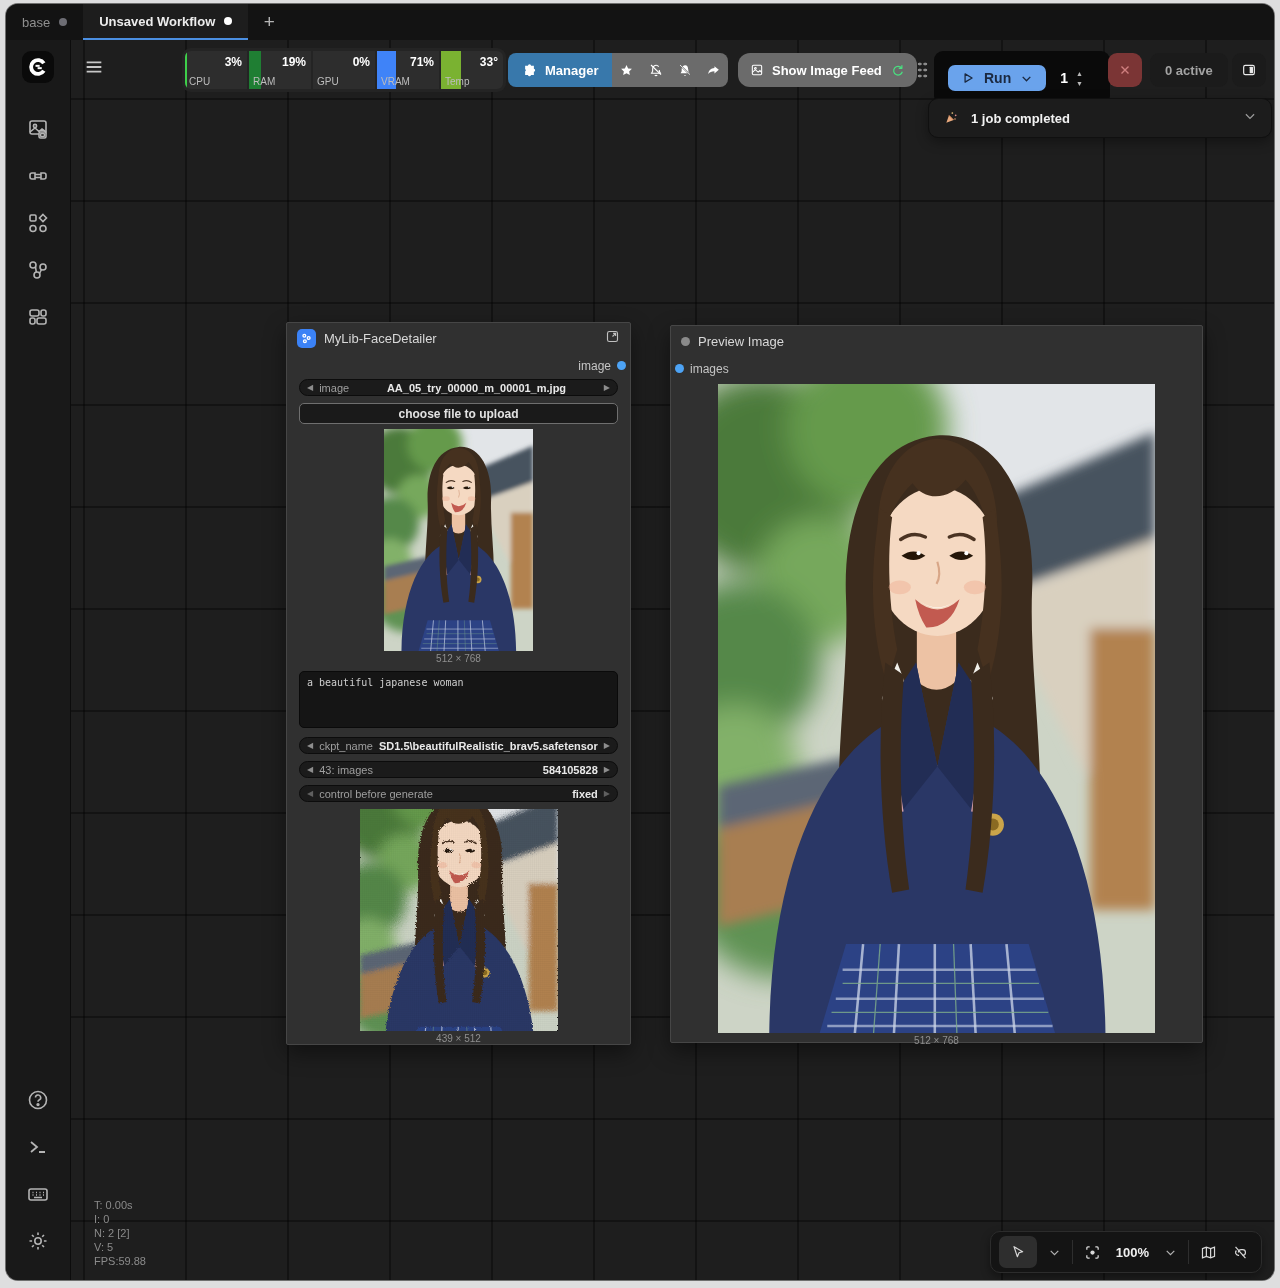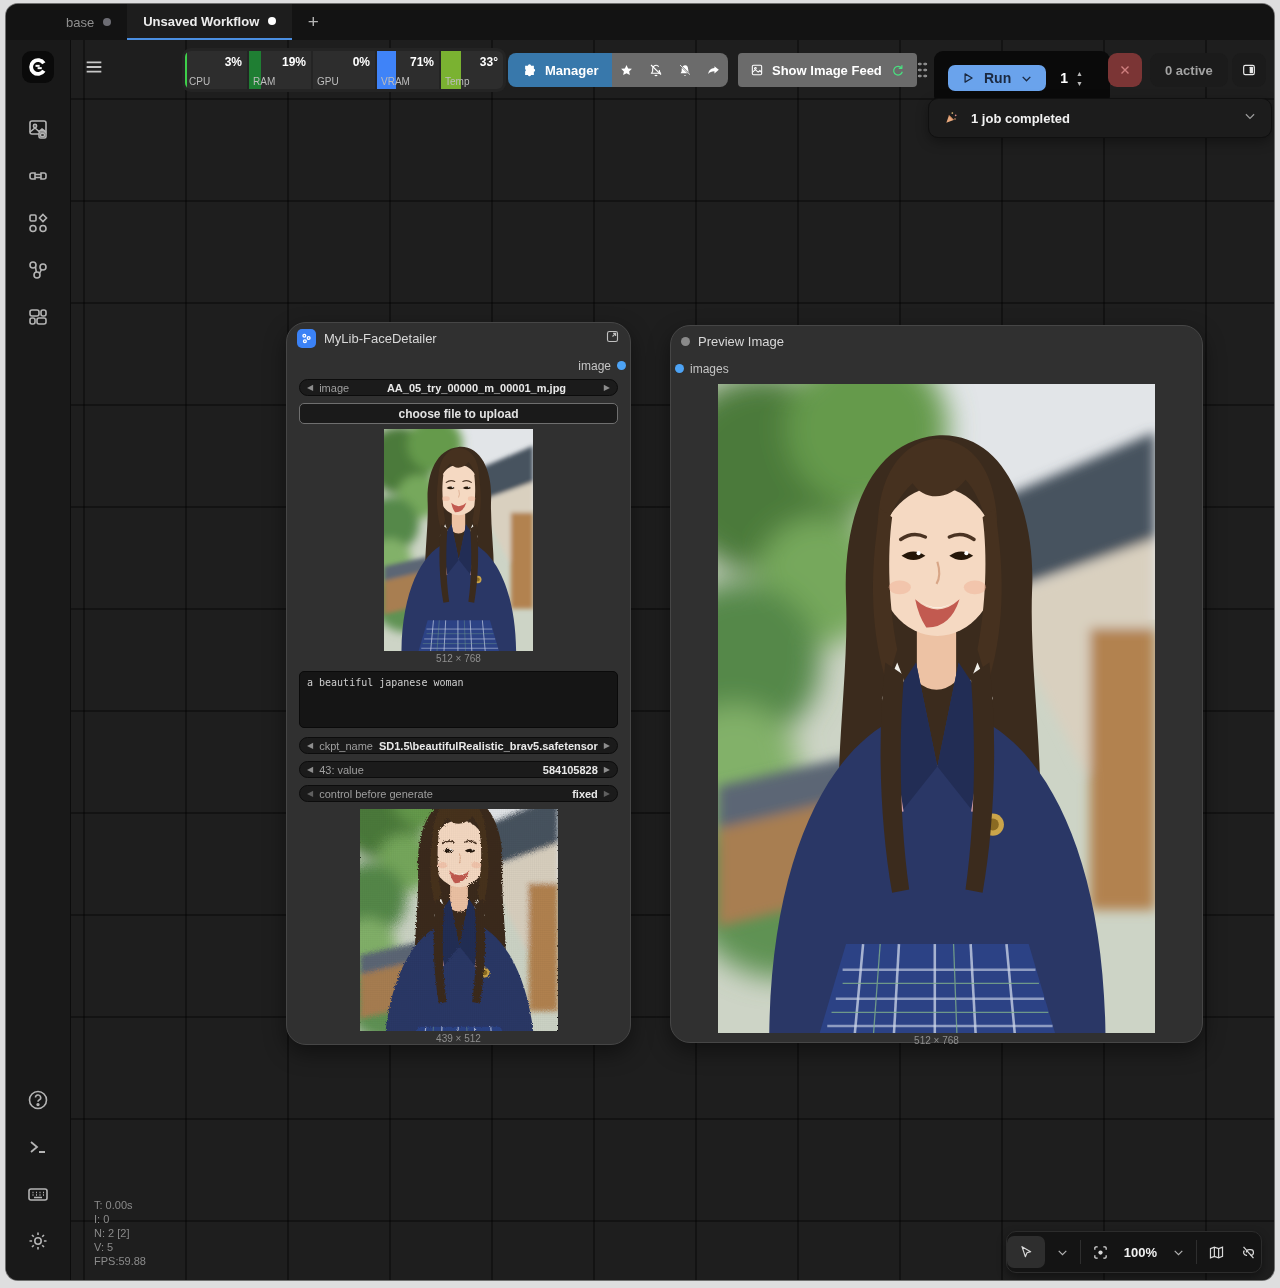--- a/index.html
+++ b/index.html
@@ -4,21 +4,21 @@
 <style>
   * { box-sizing: border-box; margin: 0; padding: 0; }
   html,body { width:1280px; height:1288px; }
   body { background:#dededf; font-family:"Liberation Sans",sans-serif; overflow:hidden; cursor:default; }
 
   .window { position:absolute; left:6px; top:4px; right:6px; bottom:8px;
     background:#1e1e1e; border-radius:12px; overflow:hidden;
     display:flex; flex-direction:column; box-shadow:0 0 0 1px rgba(0,0,0,.5); }
 
   
-  .tabbar { height:36px; background:#131313; display:flex; align-items:stretch; flex:0 0 36px;padding-left:44px; }
+  .tabbar { height:36px; background:#131313; display:flex; align-items:stretch; flex:0 0 36px; }
   .tab { display:flex; align-items:center; gap:9px; padding:0 16px; font-size:13px; color:#8f8f8f; position:relative; }
   .tab .tdot { width:8px; height:8px; border-radius:50%; background:#6d6d74; }
   .tab.active { background:#1d1d1d; color:#ececec; border-bottom:2px solid #4b8fe2; font-weight:bold; }
   .tab.active .tdot { background:#ffffff; }
   .newtab { width:42px; display:flex; align-items:center; justify-content:center; color:#b5b5b5; font-size:19px; }
 
   .main { flex:1; display:flex; min-height:0; }
 
   
   .sidebar { width:65px; background:#191919; border-right:1px solid #0c0c0c;
@@ -43,21 +43,21 @@
   .mon:first-child { border-radius:6px 0 0 6px; } .mon:last-child { border-radius:0 6px 6px 0; }
   .mon-fill { position:absolute; left:0; top:0; bottom:0; }
   .mon-label { position:absolute; left:4px; bottom:2px; font-size:10px; color:#bdbdbd; }
   .mon-value { position:absolute; right:5px; top:4px; font-size:12px; font-weight:bold; color:#fff; }
 
   .mgr-group { position:absolute; left:437px; top:13px; height:34px; display:flex; border-radius:8px; overflow:hidden; }
   .mgr-btn { background:#3878ab; color:#fff; font-size:13px; font-weight:bold; display:flex; align-items:center; gap:8px; padding:15px 14px; }
   .mgr-icons { background:#6b6b6b; display:flex; align-items:center; }
   .mgr-ic { width:29px; height:34px; display:flex; align-items:center; justify-content:center; color:#fff; }
 
-  .feed-btn { position:absolute; left:667px; top:13px; height:34px; background:#6b6b6b; border-radius:4px;
+  .feed-btn { position:absolute; left:667px; top:13px; height:34px; background:#6b6b6b; border-radius:12px;
     color:#fff; font-size:13px; font-weight:bold; display:flex; align-items:center; gap:8px; padding:0 12px; }
 
   .grip { position:absolute; left:846px; top:21px; width:11px; height:18px;
     background-image:radial-gradient(circle, #8b8b8b 1.5px, transparent 1.6px); background-size:5.5px 6px; }
 
   .run-group { position:absolute; left:863px; top:11px; height:54px; background:#0a0a0a; border-radius:9px; padding:14px; display:flex; }
   .run-btn { background:#6aa3ec; border-radius:7px; color:#1b2940; display:flex; align-items:center; gap:9px; padding:0 13px; font-size:14px; font-weight:bold; }
   .run-count { width:50px; display:flex; align-items:center; color:#fff; font-size:14px; font-weight:bold; padding:0 6px 0 14px; gap:8px; }
   .stepper { display:flex; flex-direction:column; gap:3px; color:#b9b9b9; font-size:7px; line-height:7px; }
 
@@ -69,21 +69,21 @@
     display:flex; align-items:center; justify-content:center; color:#e8e8e8; }
 
   
   .notif { position:absolute; left:857px; top:58px; width:344px; height:40px; background:#1c1c1c;
     border:1px solid #101010; border-radius:10px; display:flex; align-items:center; padding:0 14px; gap:12px;
     box-shadow:0 4px 12px rgba(0,0,0,.35); }
   .notif-text { color:#f2f2f2; font-size:13px; font-weight:bold; flex:1; }
   .notif-chev { color:#9a9a9a; }
 
   
-  .node { position:absolute; background:#303030; border:1px solid #464646; border-radius:20px;
+  .node { position:absolute; background:#303030; border:1px solid #464646; border-radius:2px;
     box-shadow:0 8px 22px rgba(0,0,0,.45); }
   .node-title { height:30px; display:flex; align-items:center; gap:8px; padding:0 10px; color:#d8d8d8; font-size:13px; }
   .node-icon { width:19px; height:19px; background:#3b82f6; border-radius:5px; display:flex; align-items:center; justify-content:center; }
   .node-title .grow { flex:1; }
   .expand-ic { color:#c0c0c0; }
   .collapse-dot { width:9px; height:9px; border-radius:50%; background:#8a8a8a; }
   .port-row { height:26px; position:relative; display:flex; align-items:center; color:#c4c4c4; font-size:12px; }
   .port-row.out { justify-content:flex-end; padding-right:19px; }
   .port-row.in  { justify-content:flex-start; padding-left:19px; }
   .pdot { position:absolute; width:9px; height:9px; border-radius:50%; background:#4da3f5; top:8px; }
@@ -106,21 +106,21 @@
     color:#cfcfcf; font-family:"DejaVu Sans Mono",monospace; font-size:10px; padding:5px 7px; margin:4px 0 9px; }
 
   
   .linklayer { position:absolute; inset:0; pointer-events:none; }
 
   
   .stats { position:absolute; left:23px; bottom:12px; color:#8b8b8b; font-size:11px; line-height:14px; }
 
   
   .zoombar { position:absolute; right:12px; bottom:7px; height:42px; background:#141414; border:1px solid #2c2c2c;
-    border-radius:10px; display:flex; align-items:center; padding:0 0; gap:7px; color:#d9d9d9;
+    border-radius:10px; display:flex; align-items:center; padding:0 8px; gap:7px; color:#d9d9d9;
     box-shadow:0 4px 10px rgba(0,0,0,.4); }
   .zb-btn { display:flex; align-items:center; justify-content:center; height:32px; padding:0 4px; border-radius:7px; }
   .zb-btn.sel { background:#2e2e2e; width:38px; }
   .zb-div { width:1px; height:24px; background:#2e2e2e; }
   .zb-zoom { font-size:13px; font-weight:bold; color:#f0f0f0; }
   .chev { color:#b3b3b3; }
 </style>
 </head>
 <body>
 
@@ -462,21 +462,21 @@
           <div class="cap">512 × 768</div>
           <div class="prompt-box">a beautiful japanese woman</div>
           <div class="pill">
             <span class="arr">◀</span>
             <span class="wlabel">ckpt_name</span>
             <span class="wvalue">SD1.5\beautifulRealistic_brav5.safetensors</span>
             <span class="arr">▶</span>
           </div>
           <div class="pill">
             <span class="arr">◀</span>
-            <span class="wlabel">43: value</span>
+            <span class="wlabel">43: images</span>
             <span class="wvalue">584105828</span>
             <span class="arr">▶</span>
           </div>
           <div class="pill">
             <span class="arr dim">◀</span>
             <span class="wlabel">control before generate</span>
             <span class="wvalue">fixed</span>
             <span class="arr dim">▶</span>
           </div>
           <div class="imgbox" style="width:198px; height:222px; margin-top:5px;">

